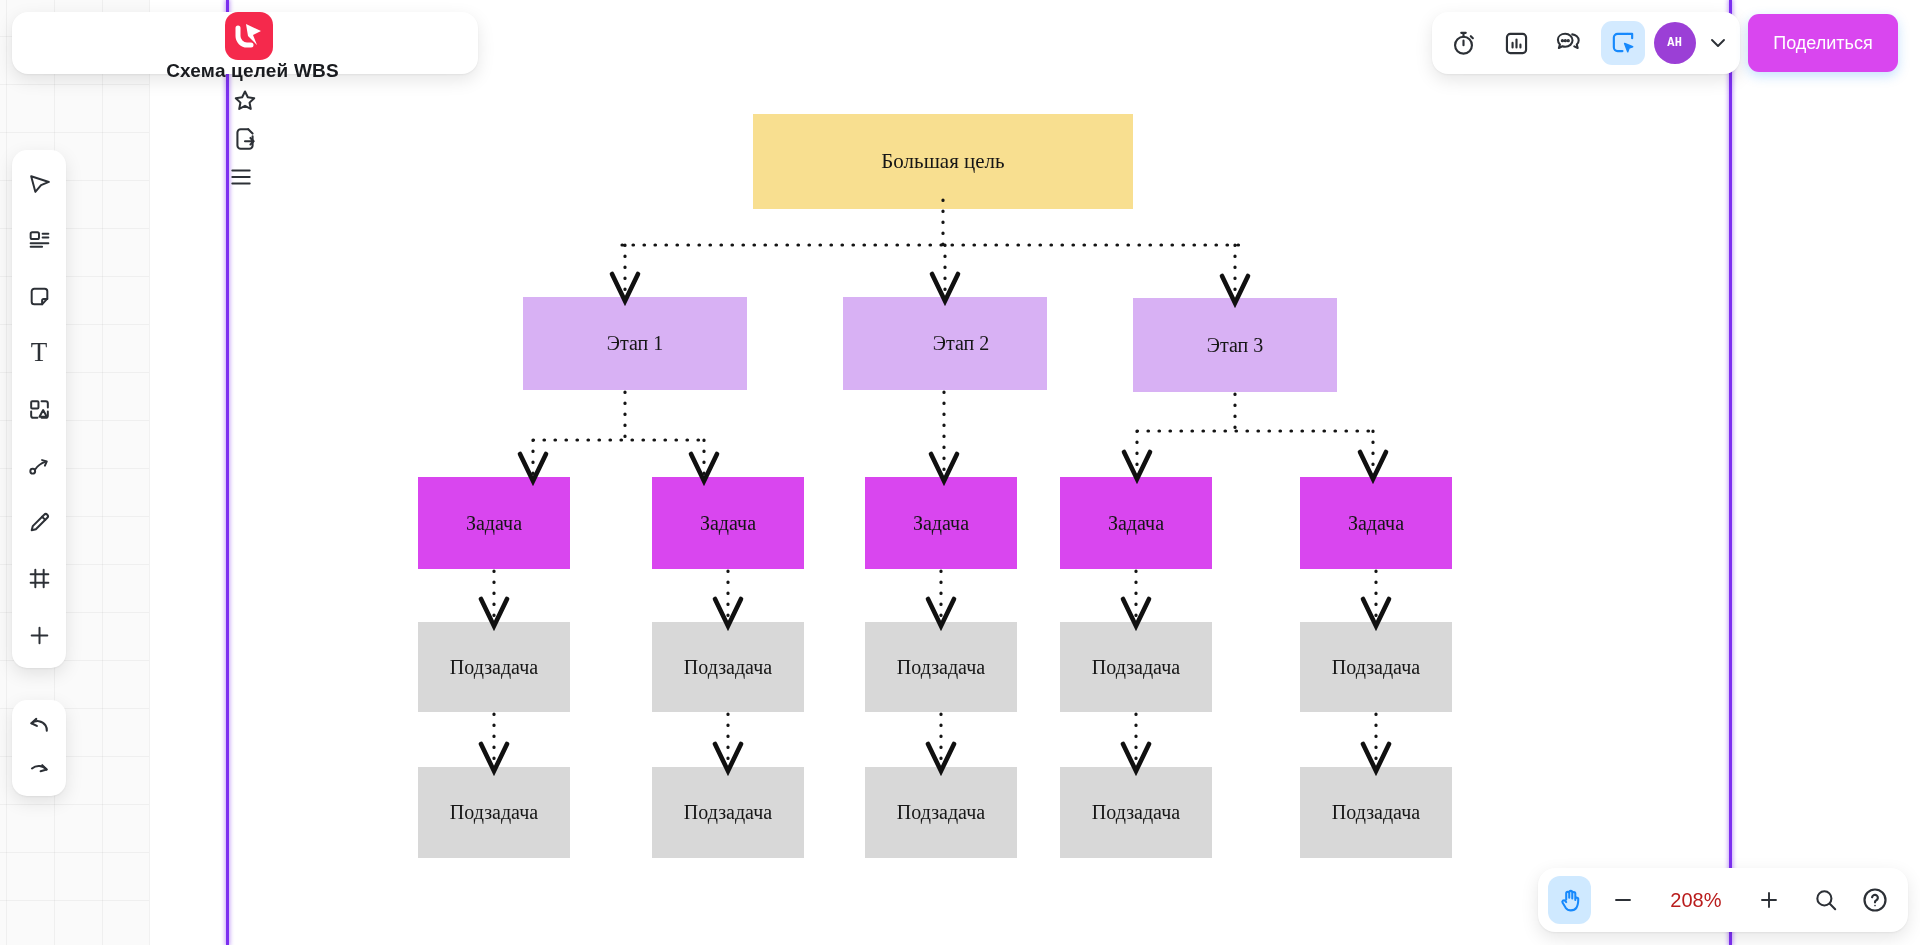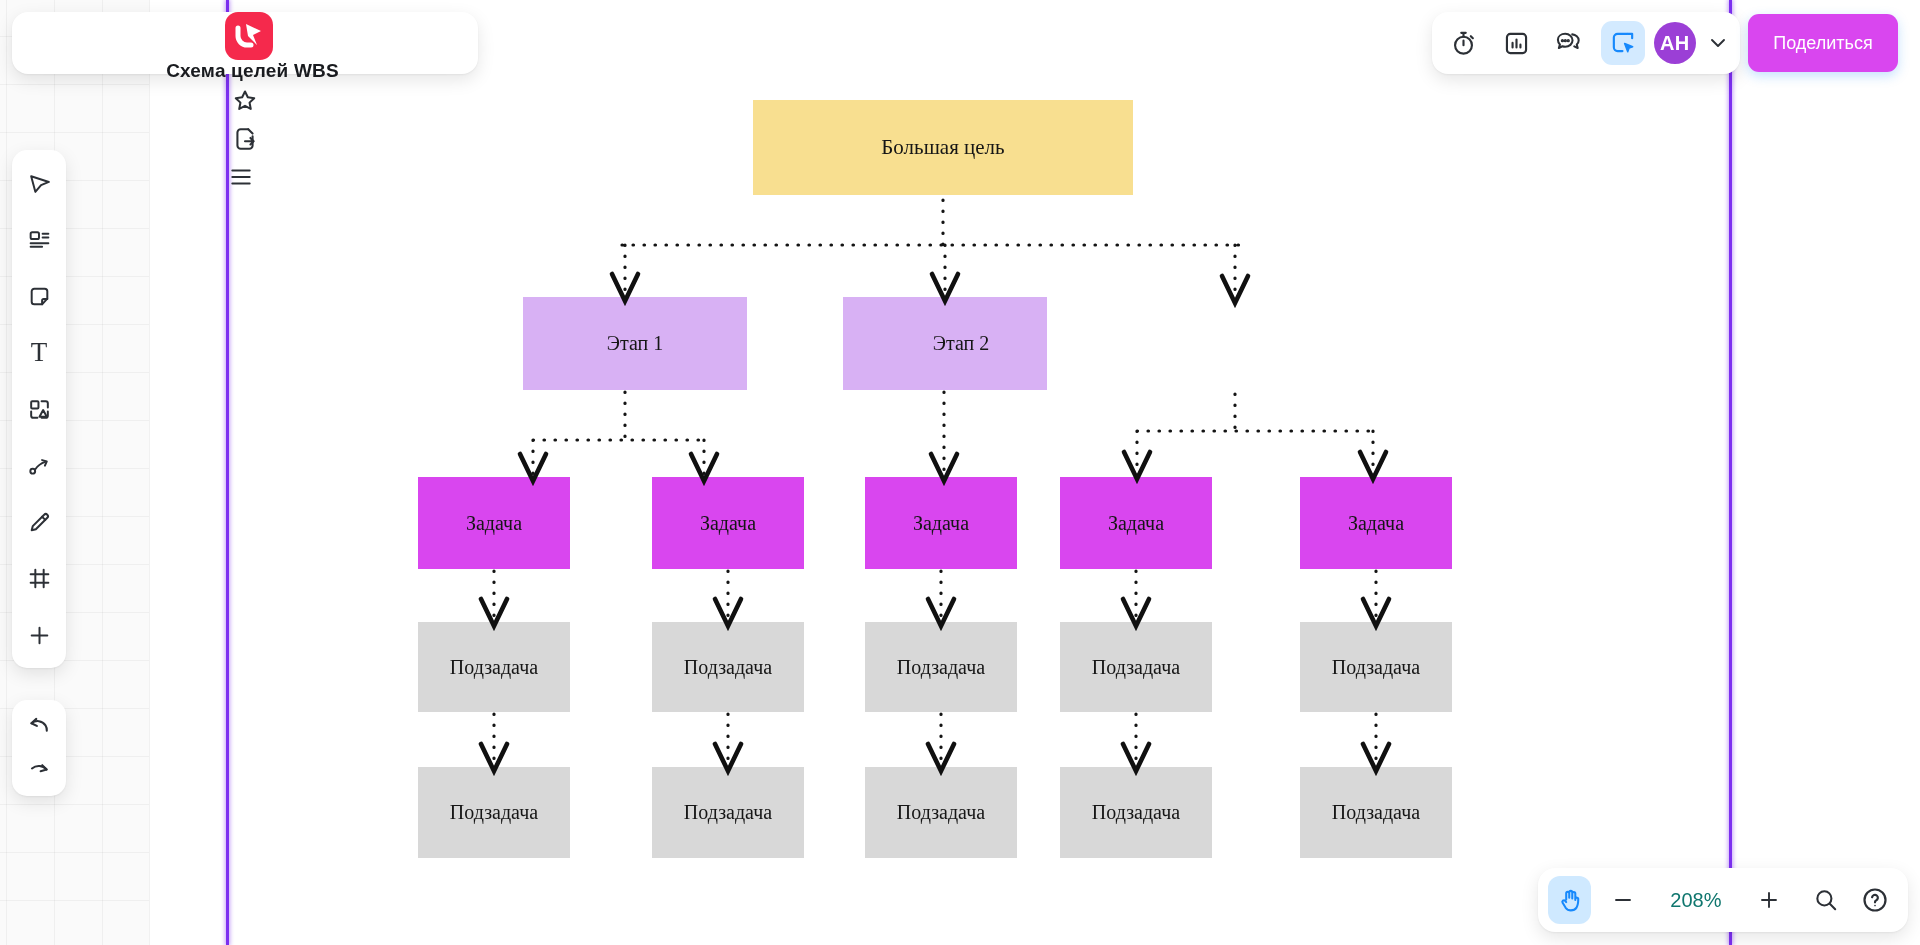--- a/index.html
+++ b/index.html
@@ -34,22 +34,22 @@
     white-space:nowrap; letter-spacing:.2px; }
   .tb-icon { width:38px; height:38px; display:flex; align-items:center; justify-content:center;
     border-radius:9px; flex:0 0 auto; }
 
   .rightbar { left:1432px; top:12px; width:308px; height:62px;
     display:flex; align-items:center; justify-content:space-between; padding:0 9px; }
   .sq-btn { width:44px; height:44px; border-radius:11px; display:flex;
     align-items:center; justify-content:center; }
   .sq-btn.active { background:#d3eaff; }
   .avatar { width:42px; height:42px; border-radius:50%; background:#9b3fd6; color:#ffffff;
-    font-size:20px; font-weight:700; display:flex; align-items:center; justify-content:center;
-    letter-spacing:.3px; }
+    font-size:12px; font-weight:700; display:flex; align-items:center; justify-content:center;
+    letter-spacing:.3px;font-family:Liberation Mono, monospace; }
   .share-btn { position:absolute; left:1748px; top:14px; width:150px; height:58px; z-index:10;
     background:#d946ef; color:#ffffff; border:none; border-radius:11px; font-size:18px;
     font-family:"Liberation Sans",sans-serif; font-weight:500; cursor:pointer;
     box-shadow:0 4px 12px rgba(23,137,252,.25); }
 
   .toolbar { left:12px; top:150px; width:54px; height:518px; border-radius:15px;
     display:flex; flex-direction:column; align-items:center; justify-content:space-between;
     padding:13px 0; }
   .historybar { left:12px; top:700px; width:54px; height:96px; border-radius:15px;
     display:flex; flex-direction:column; align-items:center; justify-content:space-around;
@@ -57,21 +57,21 @@
   .tool { width:40px; height:40px; display:flex; align-items:center; justify-content:center;
     border-radius:9px; }
   .tool svg { display:block; }
   .t-glyph { font-family:"Liberation Serif", serif; font-size:27px; color:#2c3036; line-height:1; }
 
   .zoombar { left:1538px; top:868px; width:370px; height:64px; border-radius:17px;
     display:flex; align-items:center; padding:0 10px; gap:0; }
   .hand-btn { width:48px; height:48px; border-radius:12px; background:#cfe9ff;
     display:flex; align-items:center; justify-content:center; }
   .zb-item { display:flex; align-items:center; justify-content:center; }
-  .zoom-level { font-size:20px; color:#0f766e; font-weight:500; width:92px; text-align:center; }
+  .zoom-level { font-size:20px; color:#b91c1c; font-weight:500; width:92px; text-align:center; }
 
   
   .node { position:absolute; z-index:3; display:flex; align-items:center; justify-content:center;
     font-family:"Liberation Serif", serif; font-size:20px; color:#161616; text-align:center; }
   .node.goal  { background:#f8df90; font-size:21px; }
   .node.stage { background:#d8b1f4; }
   .node.task  { background:#d946ef; }
   .node.sub   { background:#d8d8d8; }
 
   .connector-layer { position:absolute; left:0; top:0; z-index:4; pointer-events:none; }
@@ -84,29 +84,32 @@
 </style>
 </head>
 <body>
 
 <div class="stage">
 
   <div class="grid-strip"></div>
   <div class="frame-line left"></div>
   <div class="frame-line right"></div>
 
-  <div class="node goal" style="left:753px;top:100px;width:380px;height:95px;">
+  <div class="node goal" style="left:753px;top:114px;width:380px;height:95px;">
       <span>Большая цель</span>
     </div>
 
   <div class="node stage" style="left:523px;top:297px;width:224px;height:93px;">
       <span>Этап 1</span>
     </div>
   <div class="node stage" style="left:843px;top:297px;width:204px;height:93px;padding-left:32px;">
       <span>Этап 2</span>
+    </div>
+  <div class="node stage" style="left:1133px;top:298px;width:204px;height:94px;">
+      <span>Этап 3</span>
     </div>
 
   <div class="node task" style="left:418px;top:477px;width:152px;height:92px;">
       <span>Задача</span>
     </div>
   <div class="node task" style="left:652px;top:477px;width:152px;height:92px;">
       <span>Задача</span>
     </div>
   <div class="node task" style="left:865px;top:477px;width:152px;height:92px;">
       <span>Задача</span>

